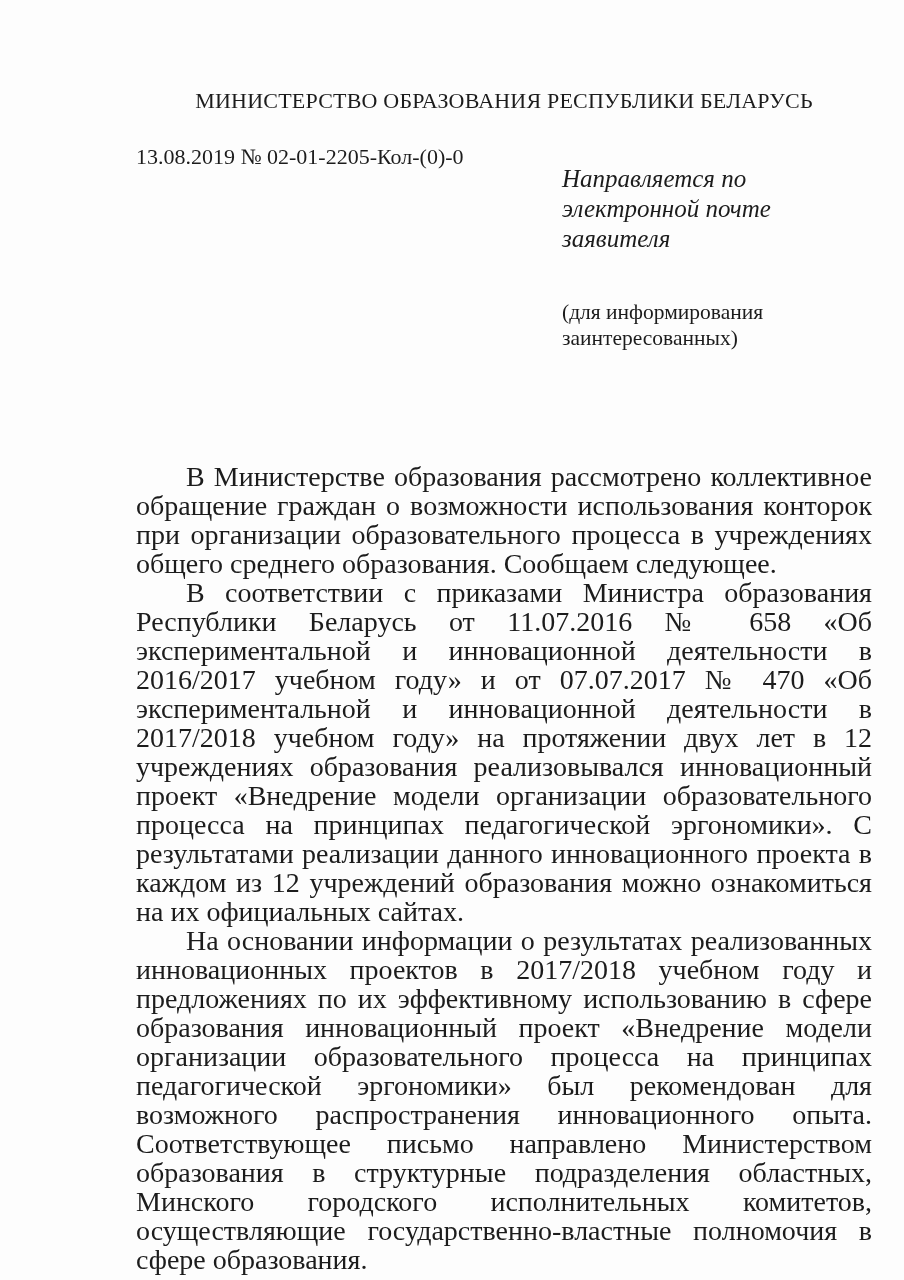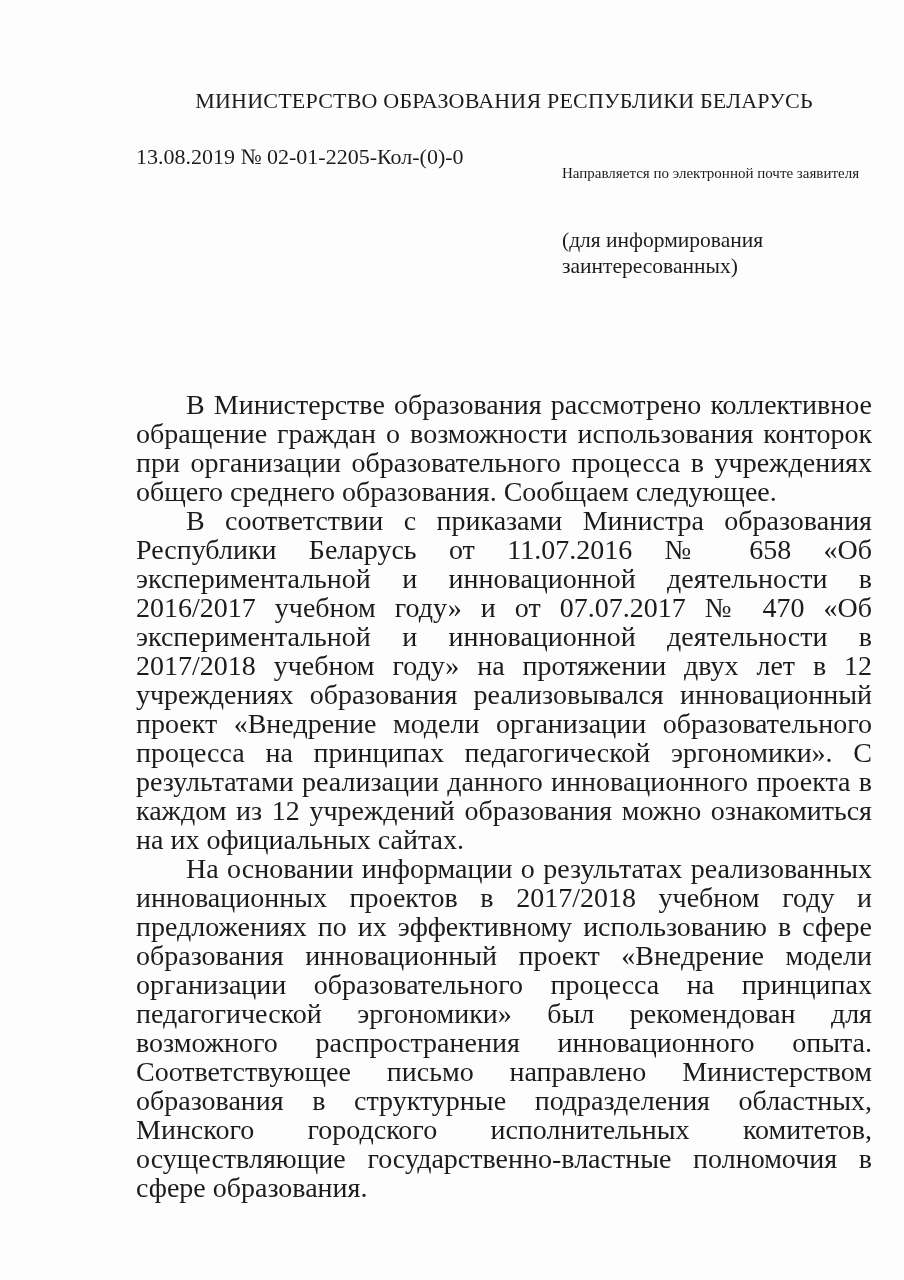--- a/index.html
+++ b/index.html
@@ -36,21 +36,22 @@
   .ref-number {
     font-size: 22px;
     white-space: nowrap;
   }
   .notes-col {
     width: 310px;
     padding-top: 20px;
   }
   .delivery-note {
     margin: 0;
-    font-size: 15px;
+    font-size: 25px;
+    font-style: italic;
     line-height: 1.2;
   }
   .info-note {
     margin: 46px 0 0 0;
     font-size: 21.5px;
     line-height: 1.2;
     font-family: Liberation Serif, serif;
   }
   .body {
     margin: 110px 40px 0 128px;

